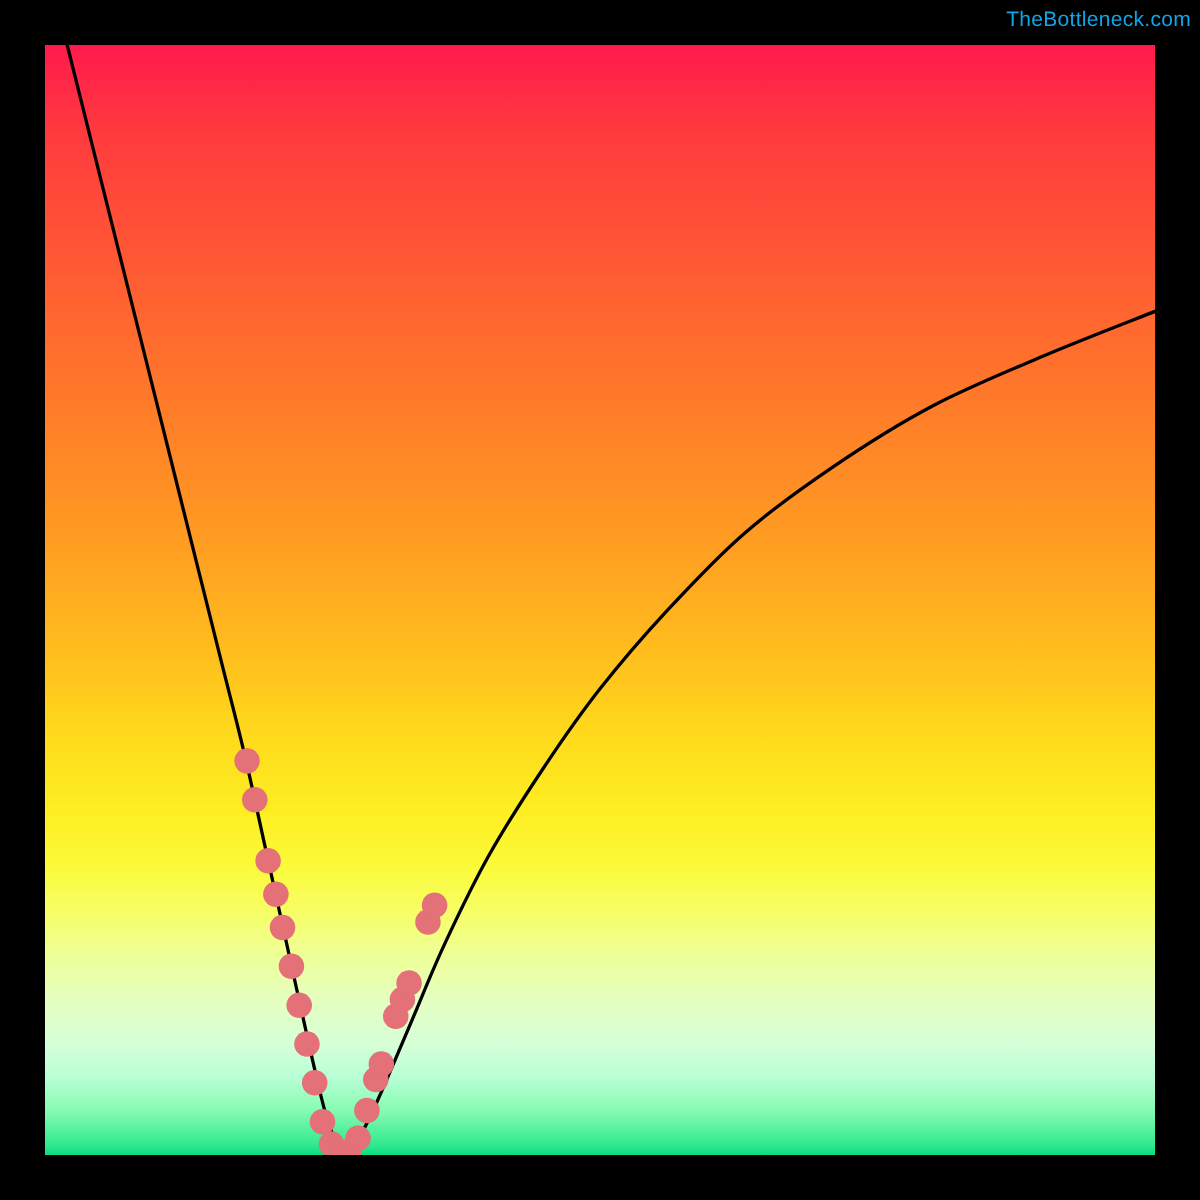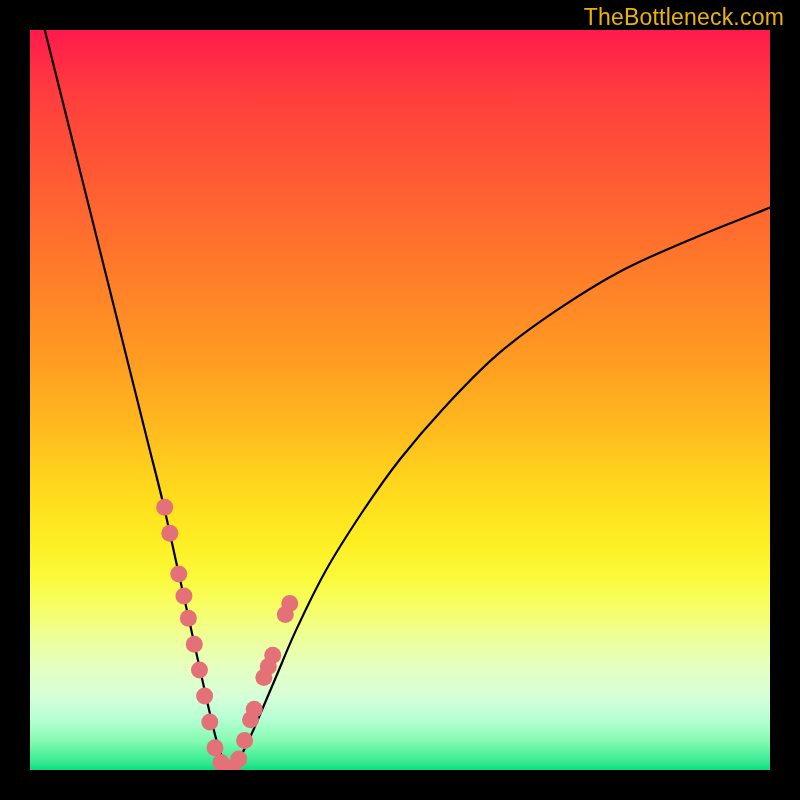--- a/index.html
+++ b/index.html
@@ -61,23 +61,23 @@
     stroke-width: 2.2;
     stroke-linecap: round;
   }
   .dot {
     fill: #e37177;
     stroke: none;
   }
   .watermark {
     position: absolute;
     top: 4px;
-    right: 16px;
-    color: #eab308;
-    font-size: 23px;
+    right: 6px;
+    color: #0ea5e9;
+    font-size: 14px;
     letter-spacing: 0.2px;
     font-weight: 400;
   }
 </style>
 </head>
 <body>
 
 <div class="frame">
 
   <div class="watermark">TheBottleneck.com</div>

